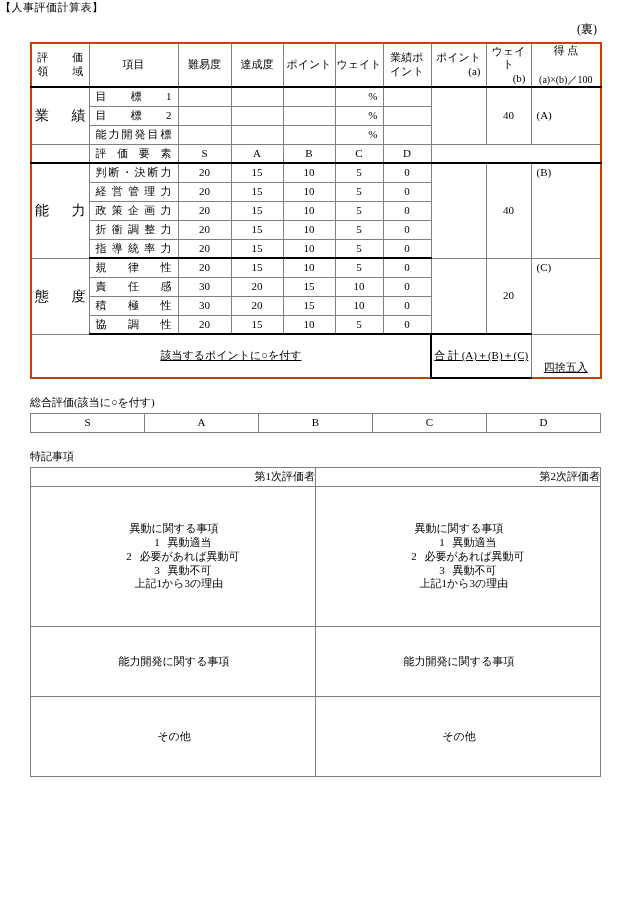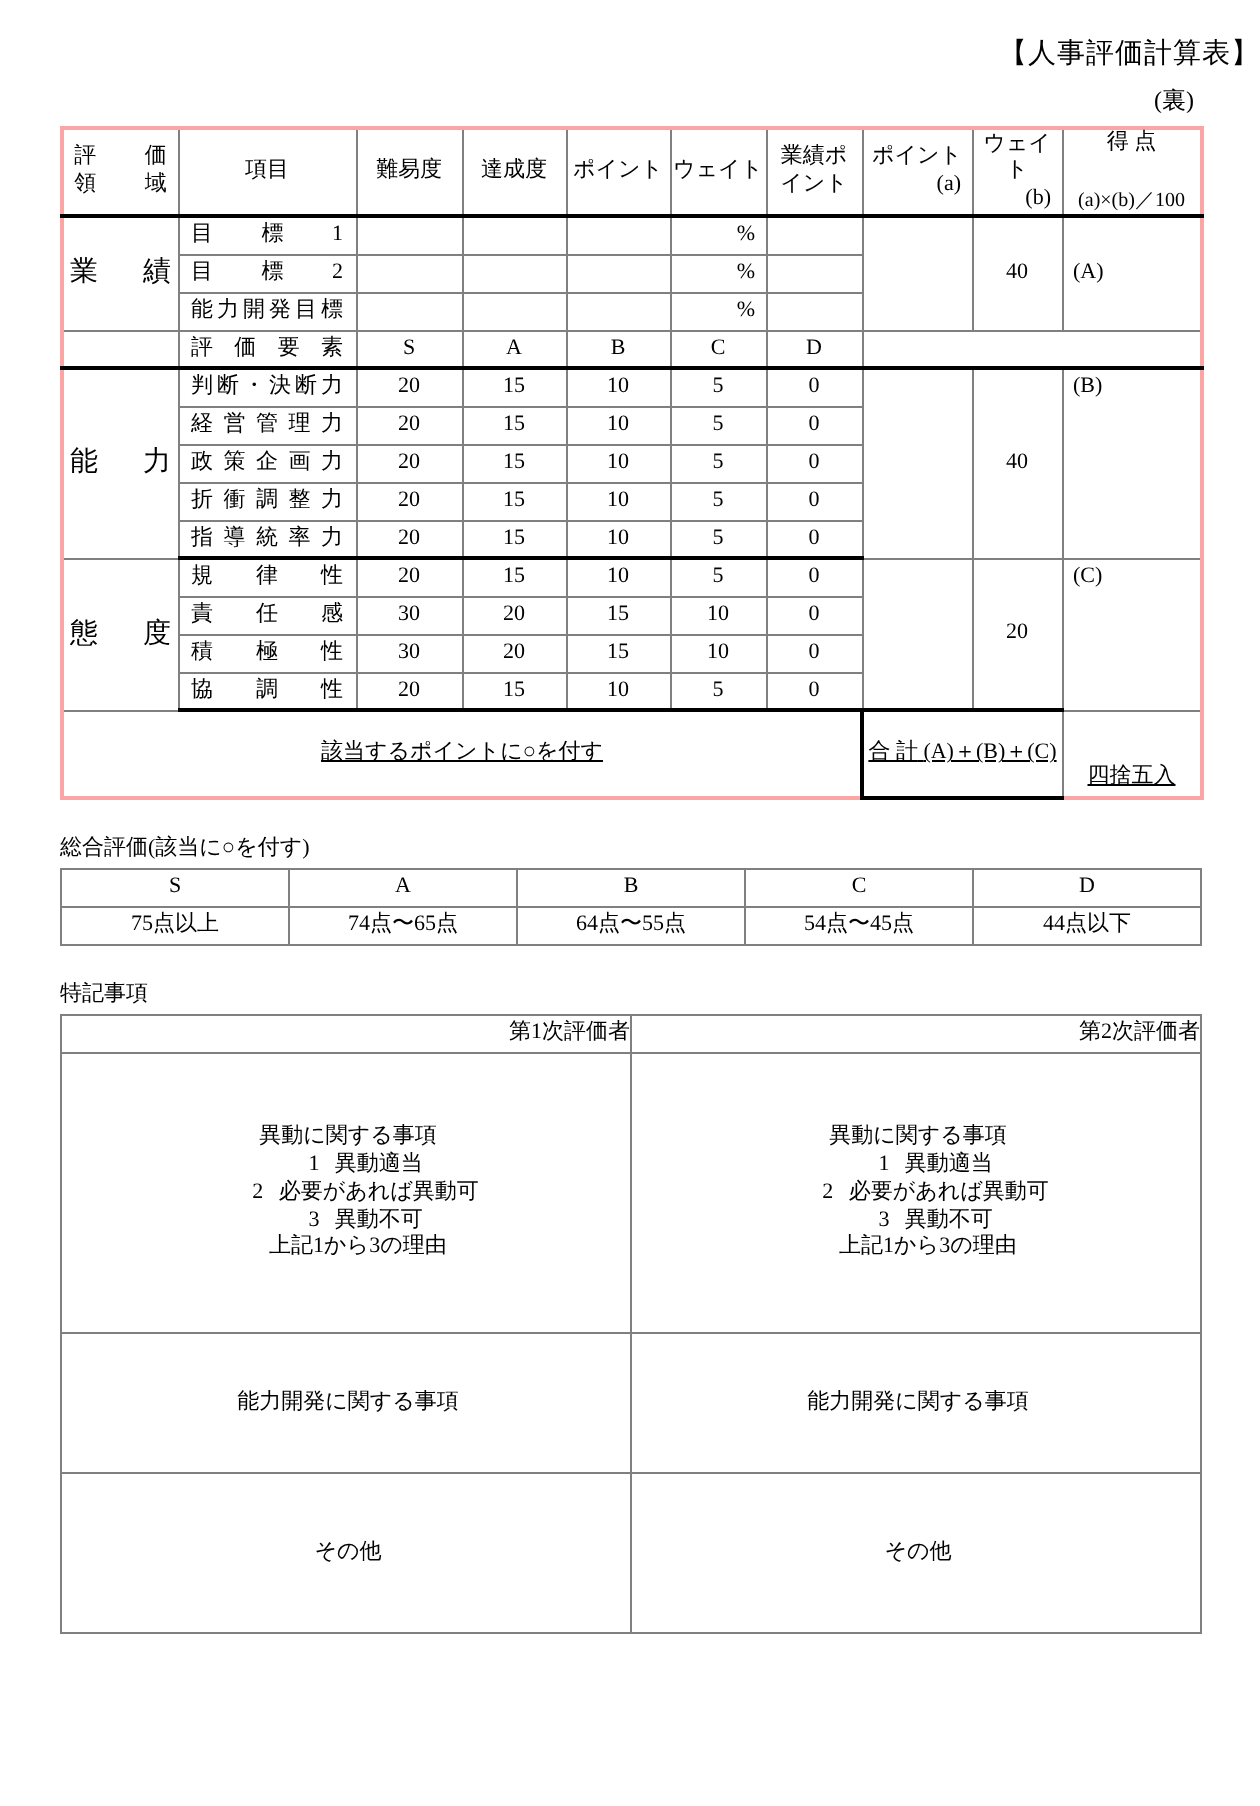--- a/index.html
+++ b/index.html
@@ -12,24 +12,24 @@
     font-family: "Liberation Serif", "DejaVu Serif", serif;
     color: #000000;
     position: relative;
     overflow: hidden;
   }
 
   .page { position: relative; width: 630px; height: 903px; padding: 0; }
 
   
   .title-row {
-    text-align: right;
-    font-size: 14px;
+    text-align: left;
+    font-size: 11px;
     letter-spacing: .5px;
-    margin-top: 18px;
+    margin-top: 0;
   }
   .ura-row {
     text-align: right;
     font-size: 12px;
     padding-right: 33px;
     margin-top: 6px;
     margin-bottom: 4px;
   }
 
   
@@ -44,21 +44,21 @@
     font-weight: normal;
     vertical-align: middle;
     text-align: center;
     line-height: 1.25;
   }
 
   
   .main-wrap { margin: 0 auto; width: 570px; }
   table.main {
     width: 570px;
-    border: 2px solid #fca5a5;
+    border: 2px solid #c2410c;
   }
   table.main td { height: 19px; }
   .thick-b { border-bottom: 2px solid #000 !important; }
 
   .hdr { font-size: 11px; height: 40px !important; }
   .hdr .l2 { display: block; }
   .spread-area {
     display: block;
     width: 4.2em;
     margin: 0 auto;
@@ -343,27 +343,20 @@
           <col style="width:114px">
       </colgroup>
       <tbody>
           <tr>
         <td>S</td>
         <td>A</td>
         <td>B</td>
         <td>C</td>
         <td>D</td>
       </tr>
-      <tr>
-        <td>75点以上</td>
-        <td>74点〜65点</td>
-        <td>64点〜55点</td>
-        <td>54点〜45点</td>
-        <td>44点以下</td>
-      </tr>
     </tbody>
       </table>
   </div>
 
   <div class="sec3">
     <div class="sec3-label">特記事項</div>
     <table class="remarks grid">
       <colgroup>
           <col style="width:285px">
           <col style="width:285px">

